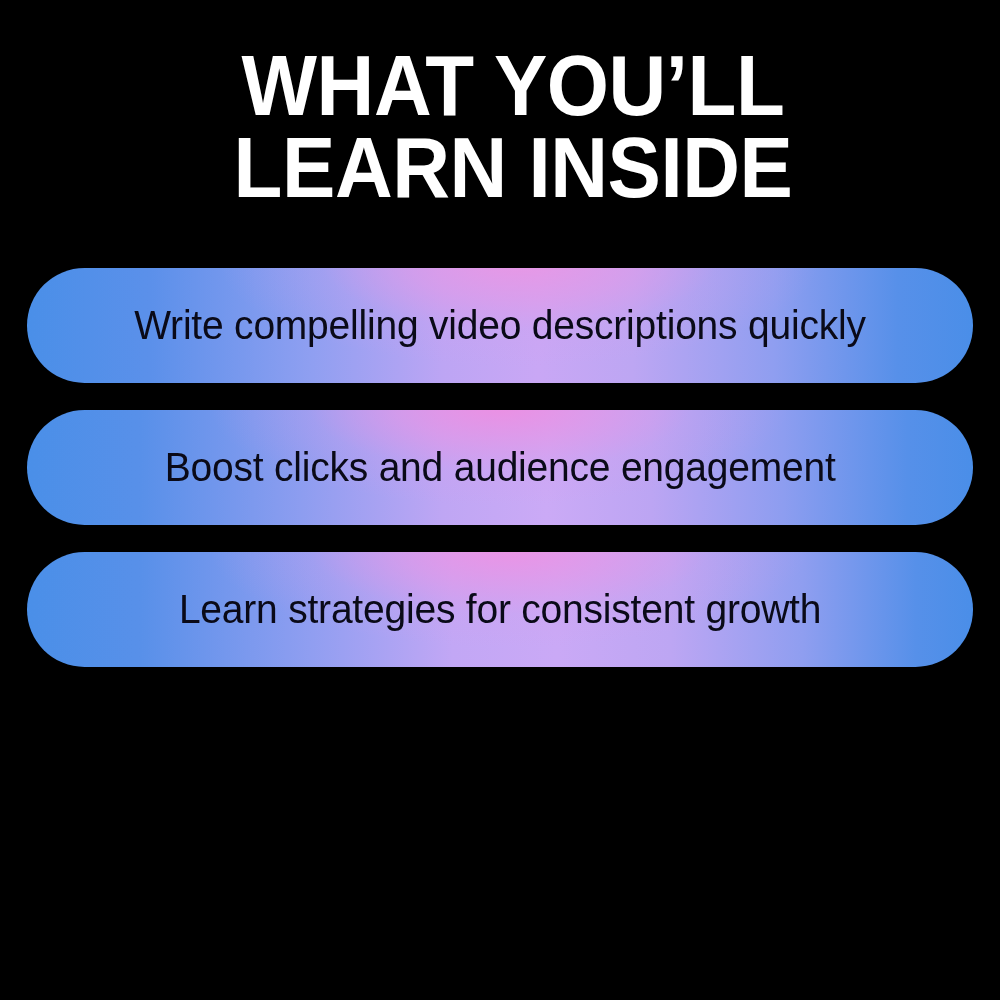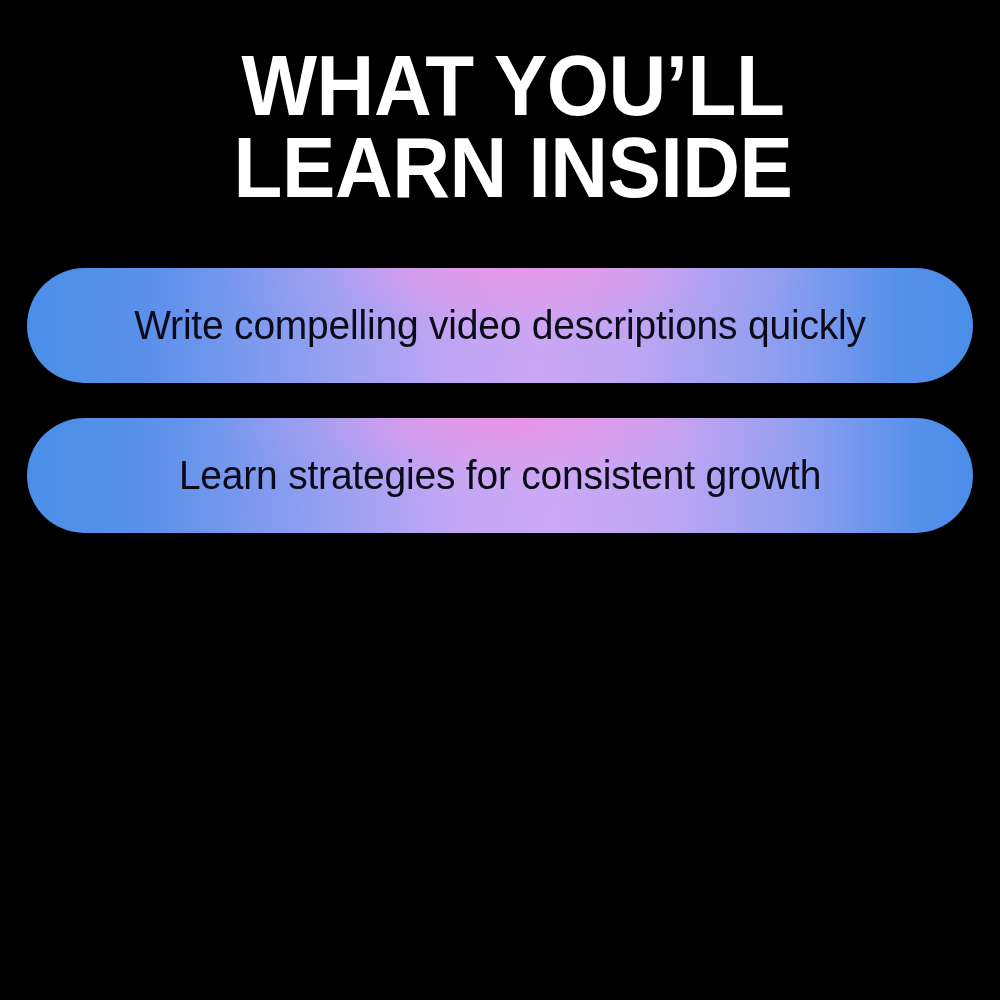--- a/index.html
+++ b/index.html
@@ -41,21 +41,21 @@
   #pill-list {
     position: absolute;
     left: 27px;
     top: 268px;
     width: 946px;
   }
   .pill {
     position: relative;
     width: 946px;
     height: 115px;
-    margin-bottom: 35px;
+    margin-bottom: 27px;
     border-radius: 58px;
     overflow: hidden;
     
     background:
       radial-gradient(ellipse 300px 105px at 52% -6%,
         rgba(235,150,228,0.92) 0%,
         rgba(226,154,232,0.62) 38%,
         rgba(210,160,238,0.22) 66%,
         rgba(200,165,240,0.0) 100%),
       linear-gradient(90deg,
@@ -150,20 +150,25 @@
   </div>
 
   <div id="pill-list">
 
     <div class="pill v1">
       <div class="pill-label">
         <span>Write compelling video descriptions quickly</span>
       </div>
     </div>
 
+    <div class="pill v2">
+      <div class="pill-label">
+        <span>Boost clicks and audience engagement</span>
+      </div>
+    </div>
 
 
 
     <div class="pill v5">
       <div class="pill-label">
         <span>Learn strategies for consistent growth</span>
       </div>
     </div>
 
   </div>

